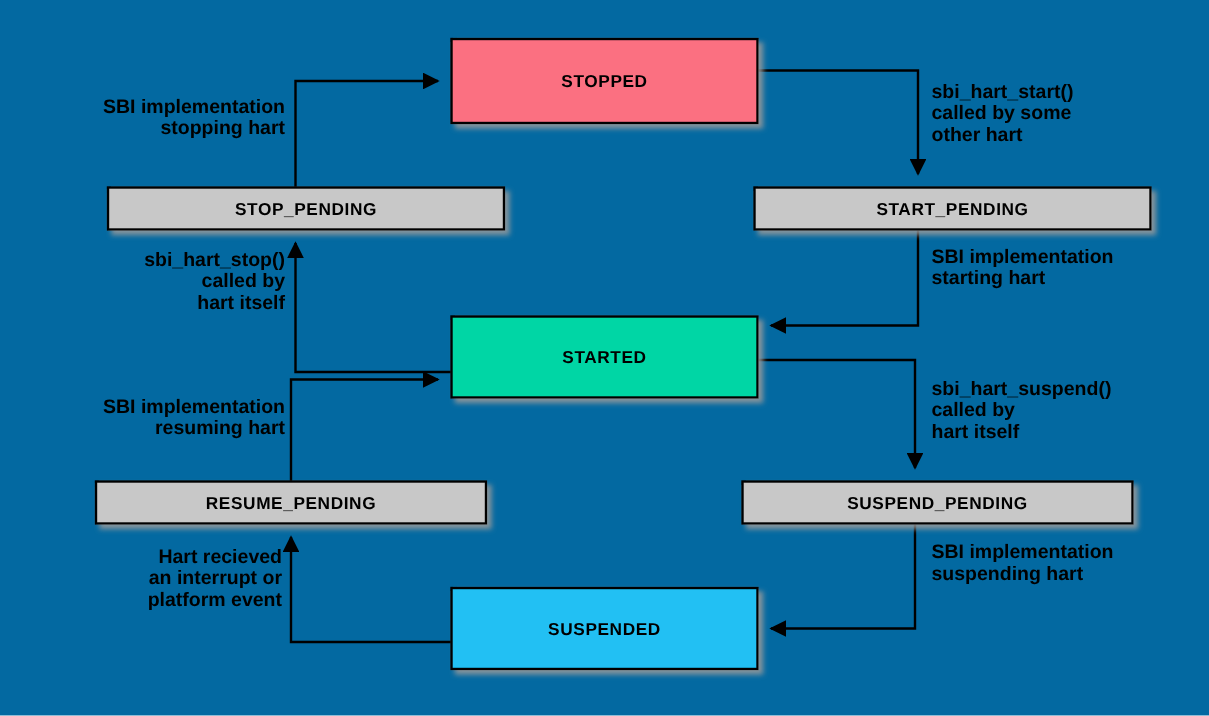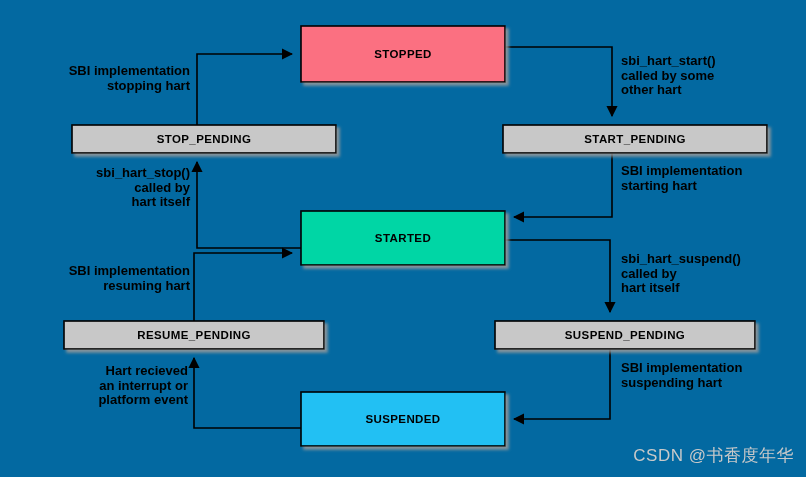--- a/index.html
+++ b/index.html
@@ -111,15 +111,14 @@
         <text x="621" y="65" class="edge-label" text-anchor="start"><tspan x="621" dy="0">sbi_hart_start()</tspan><tspan x="621" dy="14.5">called by some</tspan><tspan x="621" dy="14.5">other hart</tspan></text>
         <text x="190" y="177" class="edge-label" text-anchor="end"><tspan x="190" dy="0">sbi_hart_stop()</tspan><tspan x="190" dy="14.5">called by</tspan><tspan x="190" dy="14.5">hart itself</tspan></text>
         <text x="621" y="175" class="edge-label" text-anchor="start"><tspan x="621" dy="0">SBI implementation</tspan><tspan x="621" dy="14.5">starting hart</tspan></text>
         <text x="190" y="275" class="edge-label" text-anchor="end"><tspan x="190" dy="0">SBI implementation</tspan><tspan x="190" dy="14.5">resuming hart</tspan></text>
         <text x="621" y="263" class="edge-label" text-anchor="start"><tspan x="621" dy="0">sbi_hart_suspend()</tspan><tspan x="621" dy="14.5">called by</tspan><tspan x="621" dy="14.5">hart itself</tspan></text>
         <text x="188" y="375" class="edge-label" text-anchor="end"><tspan x="188" dy="0">Hart recieved</tspan><tspan x="188" dy="14.5">an interrupt or</tspan><tspan x="188" dy="14.5">platform event</tspan></text>
         <text x="621" y="372" class="edge-label" text-anchor="start"><tspan x="621" dy="0">SBI implementation</tspan><tspan x="621" dy="14.5">suspending hart</tspan></text>
       </g>
   </svg>
 
-  <div class="watermark">CSDN @书香度年华</div>
 
 </div>
 
 </body></html>

